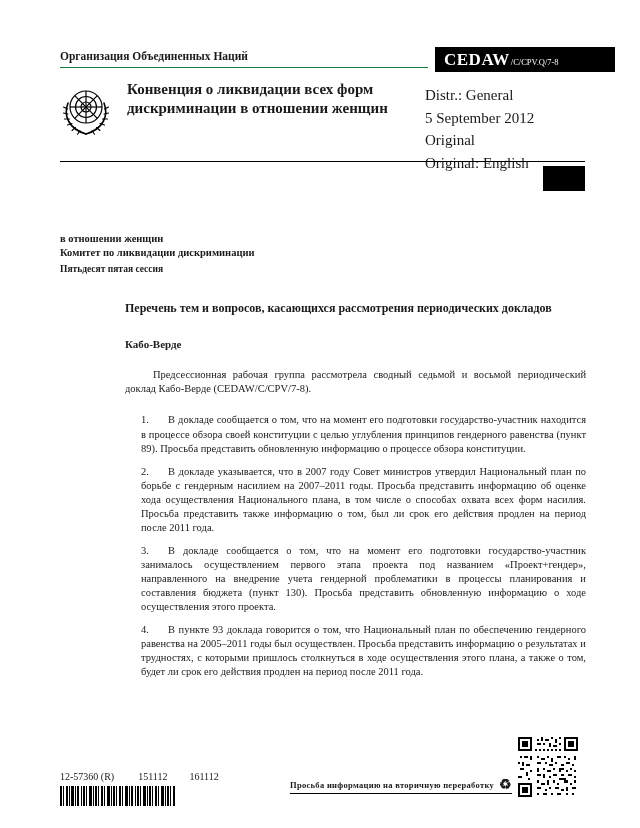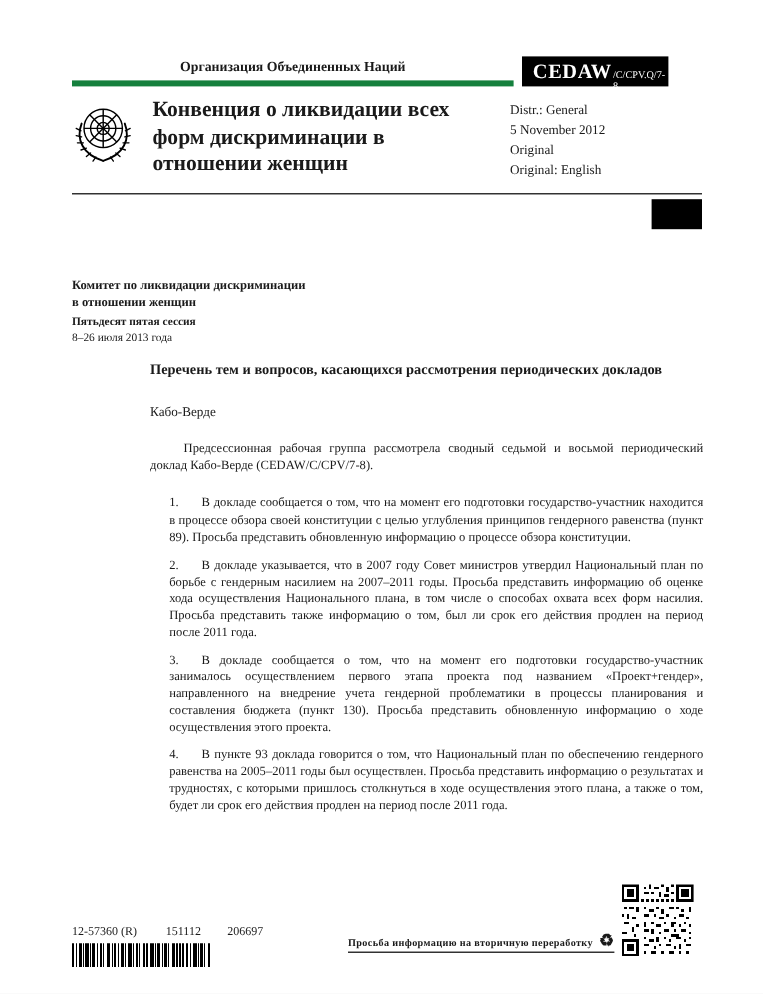--- a/index.html
+++ b/index.html
@@ -2,41 +2,41 @@
 <html><head>
 <meta charset="utf-8">
 <style>
   html,body{margin:0;padding:0;}
   body{background:#e9e9e9;}
   .page{position:relative;width:640px;height:828px;background:#ffffff;margin:0 auto;
         font-family:"Liberation Serif","DejaVu Serif",serif;color:#1a1a1a;overflow:hidden;}
 
   
   .org-name{position:absolute;left:60px;top:50px;width:368px;font-size:11.5px;font-weight:bold;
-            padding-bottom:5px;border-bottom:5px solid #15803d;text-align:center;}
-  .symbol-box{position:absolute;left:435px;top:47px;width:122px;height:25px;background:#000;color:#fff;
+            padding-bottom:5px;border-bottom:1px solid #15803d;}
+  .symbol-box{position:absolute;left:435px;top:47px;width:180px;height:25px;background:#000;color:#fff;
               display:flex;align-items:baseline;box-sizing:border-box;padding:4px 0 11px 9px;}
   .symbol-main{font-size:17px;font-weight:bold;letter-spacing:.5px;line-height:1;}
   .symbol-suffix{font-size:8.5px;line-height:1;margin-left:1px;}
   .emblem{position:absolute;left:57px;top:82px;width:58px;height:58px;}
-  .conv-title{position:absolute;left:127px;top:80px;width:285px;font-size:18px;font-weight:bold;line-height:1.25;}
-  .distr{position:absolute;left:425px;top:84px;font-size:11px;line-height:1.5;}
+  .conv-title{position:absolute;left:127px;top:80px;width:285px;font-size:15px;font-weight:bold;line-height:1.25;}
+  .distr{position:absolute;left:425px;top:84px;font-size:15px;line-height:1.5;}
   .head-rule{position:absolute;left:60px;top:161px;width:525px;border-top:1px solid #000;}
   .corner-box{position:absolute;left:543px;top:166px;width:42px;height:25px;background:#000;}
 
   
   .committee{position:absolute;left:60px;top:232px;font-size:10.5px;line-height:1.3;}
   .committee .b{font-weight:bold;}
   .committee .session{font-weight:bold;font-size:9.5px;margin-top:4px;}
   .committee .dates{font-size:9.5px;}
 
   
   .main{position:absolute;left:125px;top:301px;width:461px;font-size:10.5px;line-height:1.34;text-align:justify;}
   .doc-title{font-size:12px;font-weight:bold;line-height:1.3;text-align:left;margin:0 0 20px 0;}
-  .country{font-size:11px;font-weight:normal;margin:0 0 17px 0;text-align:left;}
+  .country{font-size:11px;font-weight:bold;margin:0 0 17px 0;text-align:left;}
   .intro{text-indent:28px;margin:0 0 17px 0;}
   .section-heading{font-weight:bold;margin:0 0 10px 0;text-align:left;}
   .para{margin:0 0 9px 16px;}
   .para .num{display:inline-block;width:27px;}
 
   
   .footer-id{position:absolute;left:60px;top:771px;font-size:10px;}
   .footer-id .jn{margin-right:24px;}
   .footer-id .cd{margin-right:22px;}
   .barcode{position:absolute;left:60px;top:786px;}
@@ -76,33 +76,32 @@
         <path d="M10.5 27 l-4 -2 M11 32 l-4.5 -1 M12.5 37 l-5 0 M15 41.5 l-4.5 1.5 M18.5 45.5 l-3.5 3 M23 48.8 l-2.5 3.5"></path>
         <path d="M47.5 27 l4 -2 M47 32 l4.5 -1 M45.5 37 l5 0 M43 41.5 l4.5 1.5 M39.5 45.5 l3.5 3 M35 48.8 l2.5 3.5"></path>
       </g>
     </svg>
   </div>
 
   <div class="conv-title">Конвенция о ликвидации всех форм дискриминации в отношении женщин</div>
 
   <div class="distr">
     <div>Distr.: General</div>
-    <div>5 November 2012</div>
+    <div>5 September 2012</div>
     <div>Original</div>
     <div>Original: English</div>
   </div>
 
   <div class="head-rule"></div>
   <div class="corner-box"></div>
 
   <div class="committee">
+    <div class="b">в отношении женщин</div>
     <div class="b">Комитет по ликвидации дискриминации</div>
-    <div class="b">в отношении женщин</div>
     <div class="session">Пятьдесят пятая сессия</div>
-    <div class="dates">8–26 июля 2013 года</div>
   </div>
 
   <div class="main">
     <div class="doc-title">Перечень тем и вопросов, касающихся рассмотрения периодических докладов</div>
     <div class="country">Кабо-Верде</div>
     <p class="intro">Предсессионная рабочая группа рассмотрела сводный седьмой и восьмой периодический доклад Кабо-Верде (CEDAW/C/CPV/7-8).</p>
 
     <p class="para">
       <span class="num">1.</span><span>В докладе сообщается о том, что на момент его подготовки государство-участник находится в процессе обзора своей конституции с целью углубления принципов гендерного равенства (пункт 89). Просьба представить обновленную информацию о процессе обзора конституции.</span>
     </p>
@@ -111,21 +110,21 @@
     </p>
     <p class="para">
       <span class="num">3.</span><span>В докладе сообщается о том, что на момент его подготовки государство-участник занималось осуществлением первого этапа проекта под названием «Проект+гендер», направленного на внедрение учета гендерной проблематики в процессы планирования и составления бюджета (пункт 130). Просьба представить обновленную информацию о ходе осуществления этого проекта.</span>
     </p>
     <p class="para">
       <span class="num">4.</span><span>В пункте 93 доклада говорится о том, что Национальный план по обеспечению гендерного равенства на 2005–2011 годы был осуществлен. Просьба представить информацию о результатах и трудностях, с которыми пришлось столкнуться в ходе осуществления этого плана, а также о том, будет ли срок его действия продлен на период после 2011 года.</span>
     </p>
   </div>
 
   <div class="footer-id">
-    <span class="jn">12-57360 (R)</span><span class="cd">151112</span><span>206697</span>
+    <span class="jn">12-57360 (R)</span><span class="cd">151112</span><span>161112</span>
   </div>
 
   <div class="barcode">
     <svg width="116" height="20" viewBox="0 0 116 20" shape-rendering="crispEdges">
       <path fill="#000" d="M0 0h2v20H0z M3 0h1v20H3z M6 0h2v20H6z M9 0h1v20H9z M11 0h3v20h-3z M15 0h1v20h-1z M17 0h2v20h-2z M21 0h1v20h-1z M23 0h2v20h-2z M26 0h1v20h-1z M29 0h3v20h-3z M33 0h1v20h-1z M35 0h2v20h-2z M38 0h1v20h-1z M41 0h2v20h-2z M44 0h1v20h-1z M47 0h3v20h-3z M51 0h1v20h-1z M53 0h2v20h-2z M56 0h1v20h-1z M59 0h2v20h-2z M62 0h1v20h-1z M65 0h3v20h-3z M69 0h1v20h-1z M71 0h2v20h-2z M75 0h1v20h-1z M77 0h2v20h-2z M80 0h1v20h-1z M83 0h3v20h-3z M87 0h1v20h-1z M89 0h2v20h-2z M92 0h1v20h-1z M95 0h2v20h-2z M98 0h1v20h-1z M101 0h3v20h-3z M105 0h1v20h-1z M107 0h2v20h-2z M110 0h1v20h-1z M113 0h2v20h-2z"></path>
     </svg>
   </div>
 
   <div class="recycle">
     <span>Просьба информацию на вторичную переработку</span>

